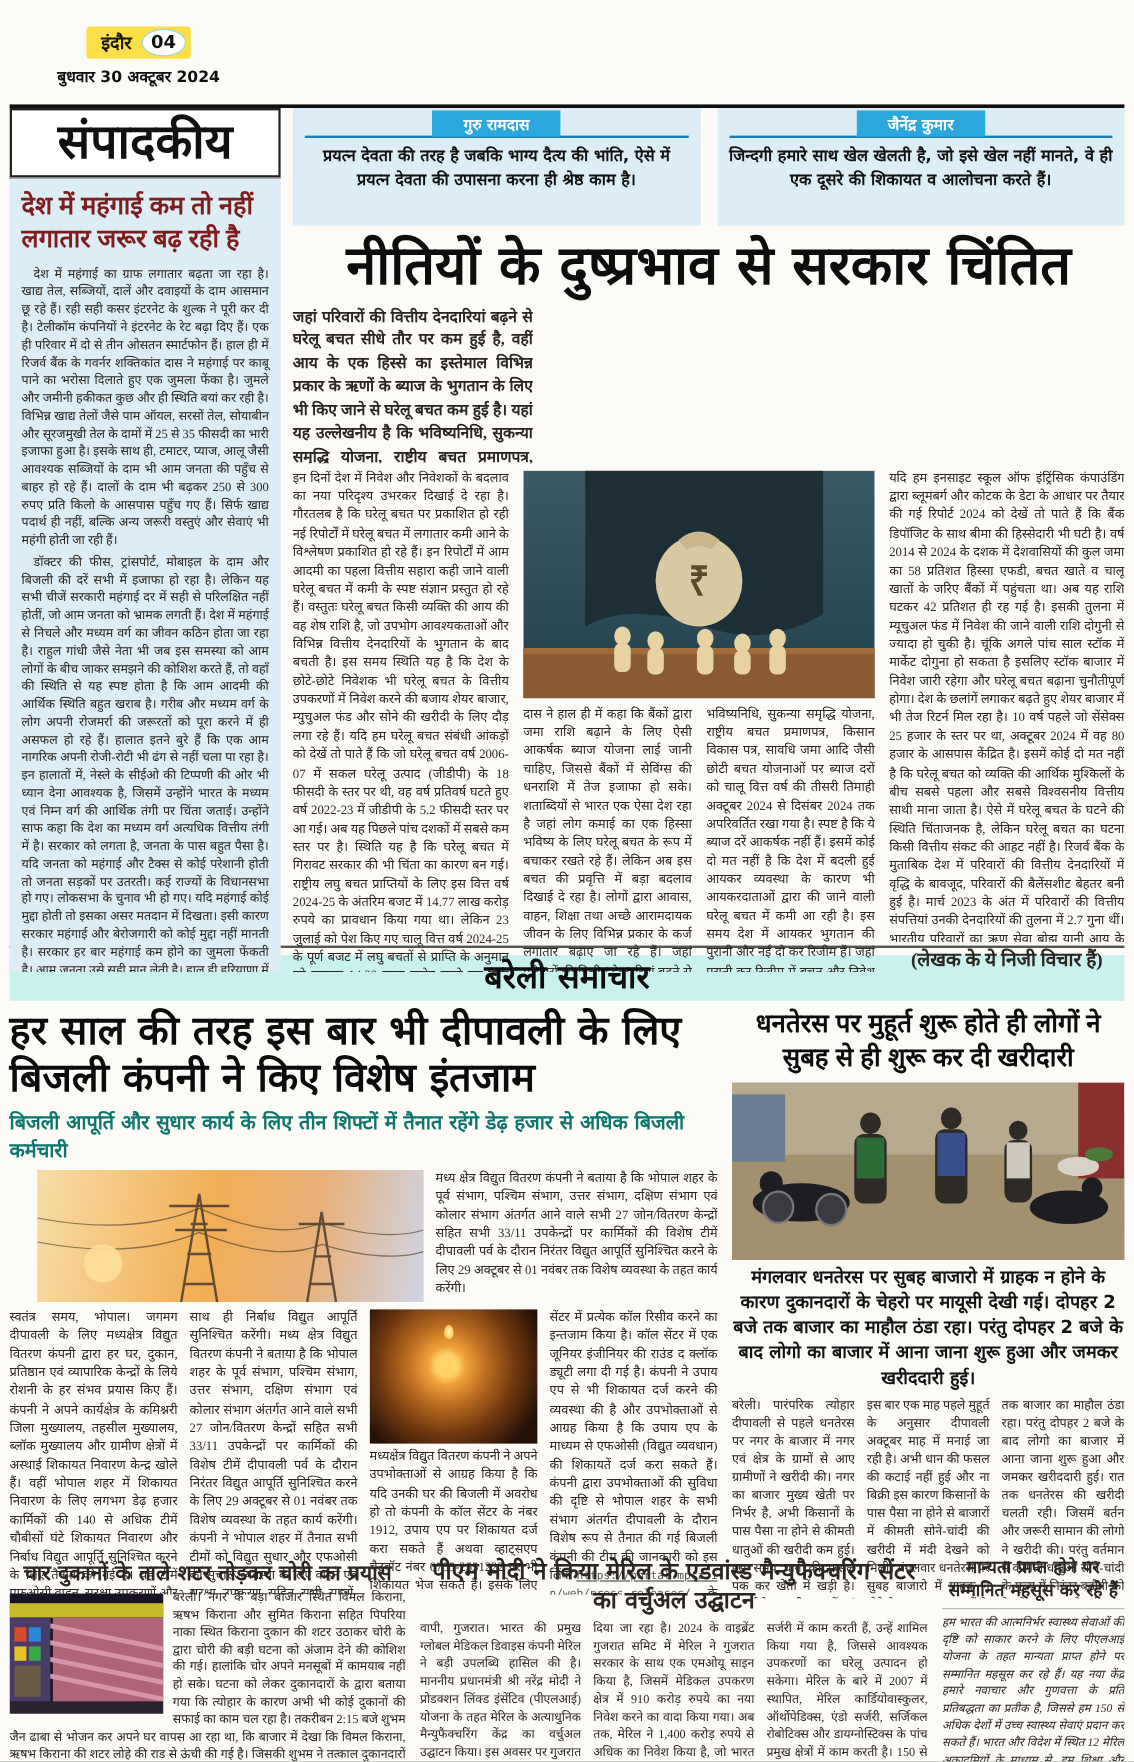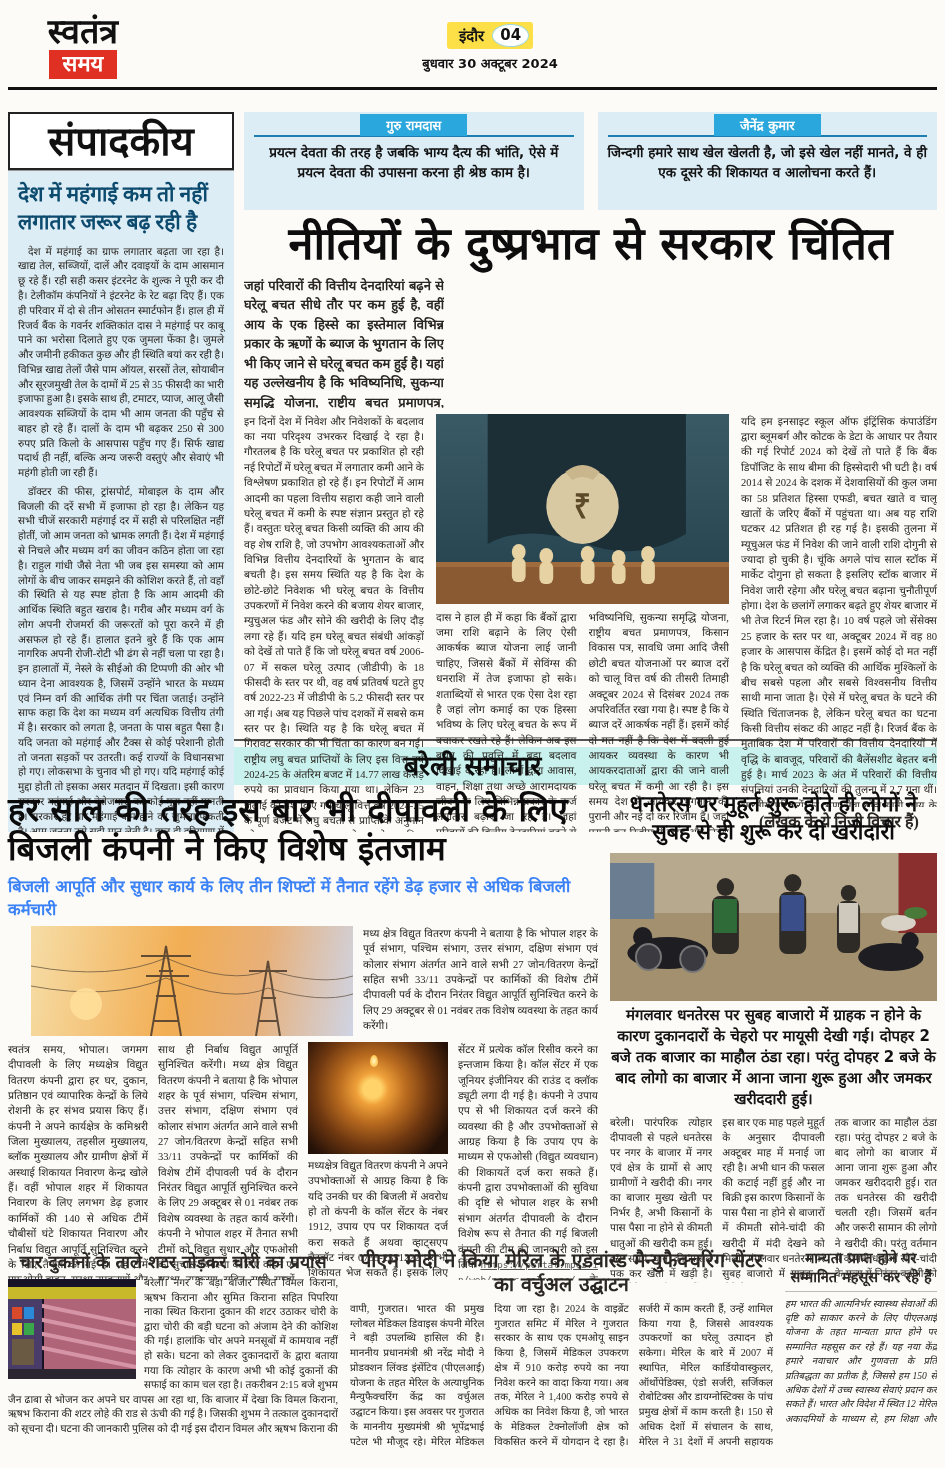--- a/index.html
+++ b/index.html
@@ -19,25 +19,25 @@
   .paper-title{font-family:"DejaVu Sans",sans-serif;font-weight:bold;font-size:38px;color:#1c1c1c;line-height:1.05;}
   .epaper-bar{display:inline-flex;align-items:center;background:#e3e3e3;margin-top:3px;}
   .epaper-badge{background:var(--badge);color:#fff;font-family:"DejaVu Sans",sans-serif;font-weight:bold;font-size:11px;padding:2px 8px;}
   .website{font-family:"DejaVu Sans",sans-serif;font-weight:bold;font-size:12px;color:#222;padding:2px 10px;text-decoration:none;}
   .mast-right{text-align:center;}
   .city-badge{display:inline-flex;align-items:center;background:#fde047;border-radius:3px;padding:2px 4px 2px 12px;gap:8px;}
   .city-name{font-family:"DejaVu Sans",sans-serif;font-weight:bold;font-size:15px;color:#161616;}
   .page-no{background:#fff;border:1px solid #9fd8df;border-radius:50%;font-family:"DejaVu Sans",sans-serif;font-weight:bold;font-size:15px;color:#111;padding:3px 7px;line-height:1;}
   .edition-date{font-family:"DejaVu Sans",sans-serif;font-weight:bold;font-size:13px;color:#111;margin-top:5px;}
   
-  .top-grid{display:grid;grid-template-columns:226px 1fr;gap:10px;margin-top:22px;height:629px;border-bottom:2px solid #555;padding-bottom:4px;}
+  .top-grid{display:grid;grid-template-columns:226px 1fr;gap:10px;margin-top:0;height:700px;border-bottom:2px solid #555;padding-bottom:4px;}
   .editorial{background:var(--panel);height:100%;overflow:hidden;padding-bottom:6px;}
   .ed-box{background:#fff;border:2px solid #222;outline:1px solid #999;margin:0 0 6px;text-align:center;padding:6px 4px;}
   .ed-box-title{font-family:"DejaVu Sans",sans-serif;font-weight:bold;font-size:40px;color:#111;line-height:1.05;}
-  .ed-head{font-family:Liberation Serif, serif;font-weight:bold;font-size:21px;line-height:1.35;color:#0c4a6e;padding:4px 10px 8px;}
+  .ed-head{font-family:Liberation Sans, sans-serif;font-weight:bold;font-size:21px;line-height:1.35;color:#7f1d1d;padding:4px 10px 8px;}
   .ed-body{font-size:10.4px;line-height:1.42;text-align:justify;padding:0 10px;}
   .ed-body p{margin-bottom:4px;text-indent:10px;}
   
   .quotes-row{display:grid;grid-template-columns:1fr 1fr;gap:14px;height:98px;}
   .quote-box{background:var(--panel);text-align:center;padding:0 10px 6px;overflow:hidden;}
   .quote-chip{display:inline-block;background:var(--blue);color:#fff;font-family:"DejaVu Sans",sans-serif;font-weight:bold;font-size:13px;padding:2px 26px;margin-top:2px;}
   .quote-rule{border-bottom:2px solid var(--blue-dark);margin:-1px 0 6px;}
   .quote-text{font-family:"DejaVu Sans",sans-serif;font-weight:bold;font-size:13.5px;line-height:1.45;color:#121212;}
   
   .main-headline{font-family:"DejaVu Sans",sans-serif;font-weight:bold;font-size:45px;color:#0d0d0d;text-align:center;line-height:1.15;margin:8px 0 6px;}
@@ -53,21 +53,21 @@
   .newscol{font-size:10.6px;line-height:1.45;text-align:justify;overflow:hidden;height:100%;}
   .mid-stack{display:flex;flex-direction:column;gap:6px;overflow:hidden;}
   .money-photo{height:190px;position:relative;overflow:hidden;flex:none;}
   .mid-cols{display:grid;grid-template-columns:1fr 1fr;gap:12px;flex:1;overflow:hidden;}
   .endnote{font-weight:bold;text-align:center;margin-top:3px;}
   
   .section-bar{background:var(--bar);text-align:center;font-family:"DejaVu Sans",sans-serif;font-weight:bold;font-size:27px;color:#0d0d0d;height:38px;line-height:38px;margin:6px 0;}
   
   .bareli-grid{display:grid;grid-template-columns:590px 1fr;gap:12px;height:452px;}
   .power-head{font-family:"DejaVu Sans",sans-serif;font-weight:bold;font-size:33px;line-height:1.18;color:#0b0b0b;}
-  .power-sub{font-family:"DejaVu Sans",sans-serif;font-weight:bold;font-size:16.5px;color:#3b82f6;margin:5px 0 6px;}
+  .power-sub{font-family:"DejaVu Sans",sans-serif;font-weight:bold;font-size:16.5px;color:#0f766e;margin:5px 0 6px;}
   .power-toprow{display:grid;grid-template-columns:322px 1fr;gap:10px;height:110px;margin-bottom:6px;padding-left:23px;}
   .pylon-photo{position:relative;overflow:hidden;background:linear-gradient(100deg,#f6dda6 0%,#f2ae54 45%,#e8b079 70%,#cfd4e4 100%);}
   .power-intro{font-size:10.6px;line-height:1.45;text-align:justify;overflow:hidden;}
   .power-cols{display:grid;grid-template-columns:1fr 1fr 1fr 1fr;gap:10px;height:238px;overflow:hidden;}
   .rangoli-photo{height:112px;margin-bottom:4px;background:radial-gradient(circle at 46% 42%,#ffd36a 0 9%,#f0a13a 16%,#b96b1f 34%,#6e3710 58%,#231007 85%);position:relative;flex:none;}
   .flame{position:absolute;left:44%;top:12%;width:8px;height:12px;background:radial-gradient(#fff7c0,#ffb020);border-radius:50% 50% 50% 50%/60% 60% 40% 40%;}
   .stack{display:flex;flex-direction:column;overflow:hidden;}
   .link-text{font-family:"DejaVu Sans Mono",monospace;font-size:9.3px;color:#555;word-break:break-all;}
   
   .dh-head{font-family:Liberation Sans, sans-serif;font-weight:bold;font-size:21.5px;line-height:1.3;color:#0c0c0c;text-align:center;}
@@ -85,24 +85,20 @@
   .meril-cols .newscol{font-size:10.2px;}
   .testi-head{font-family:"DejaVu Sans",sans-serif;font-weight:bold;font-size:14.5px;text-align:center;line-height:1.3;border-bottom:1px solid #bbb;padding-bottom:4px;margin-bottom:5px;}
   .testi-text{font-style:italic;font-size:9.6px;line-height:1.5;text-align:justify;overflow:hidden;height:128px;}
 </style>
 </head>
 <body>
 
 <div class="page">
 
   <header class="masthead">
-    <div class="logo">
-      <span class="logo-top">स्वतंत्र</span>
-      <span class="logo-bottom">समय</span>
-    </div>
     <div class="mast-right">
       <span class="city-badge">
         <span class="city-name">इंदौर</span>
         <span class="page-no">04</span>
       </span>
       <div class="edition-date">बुधवार 30 अक्टूबर 2024</div>
     </div>
   </header>
 
   <div class="top-grid">

